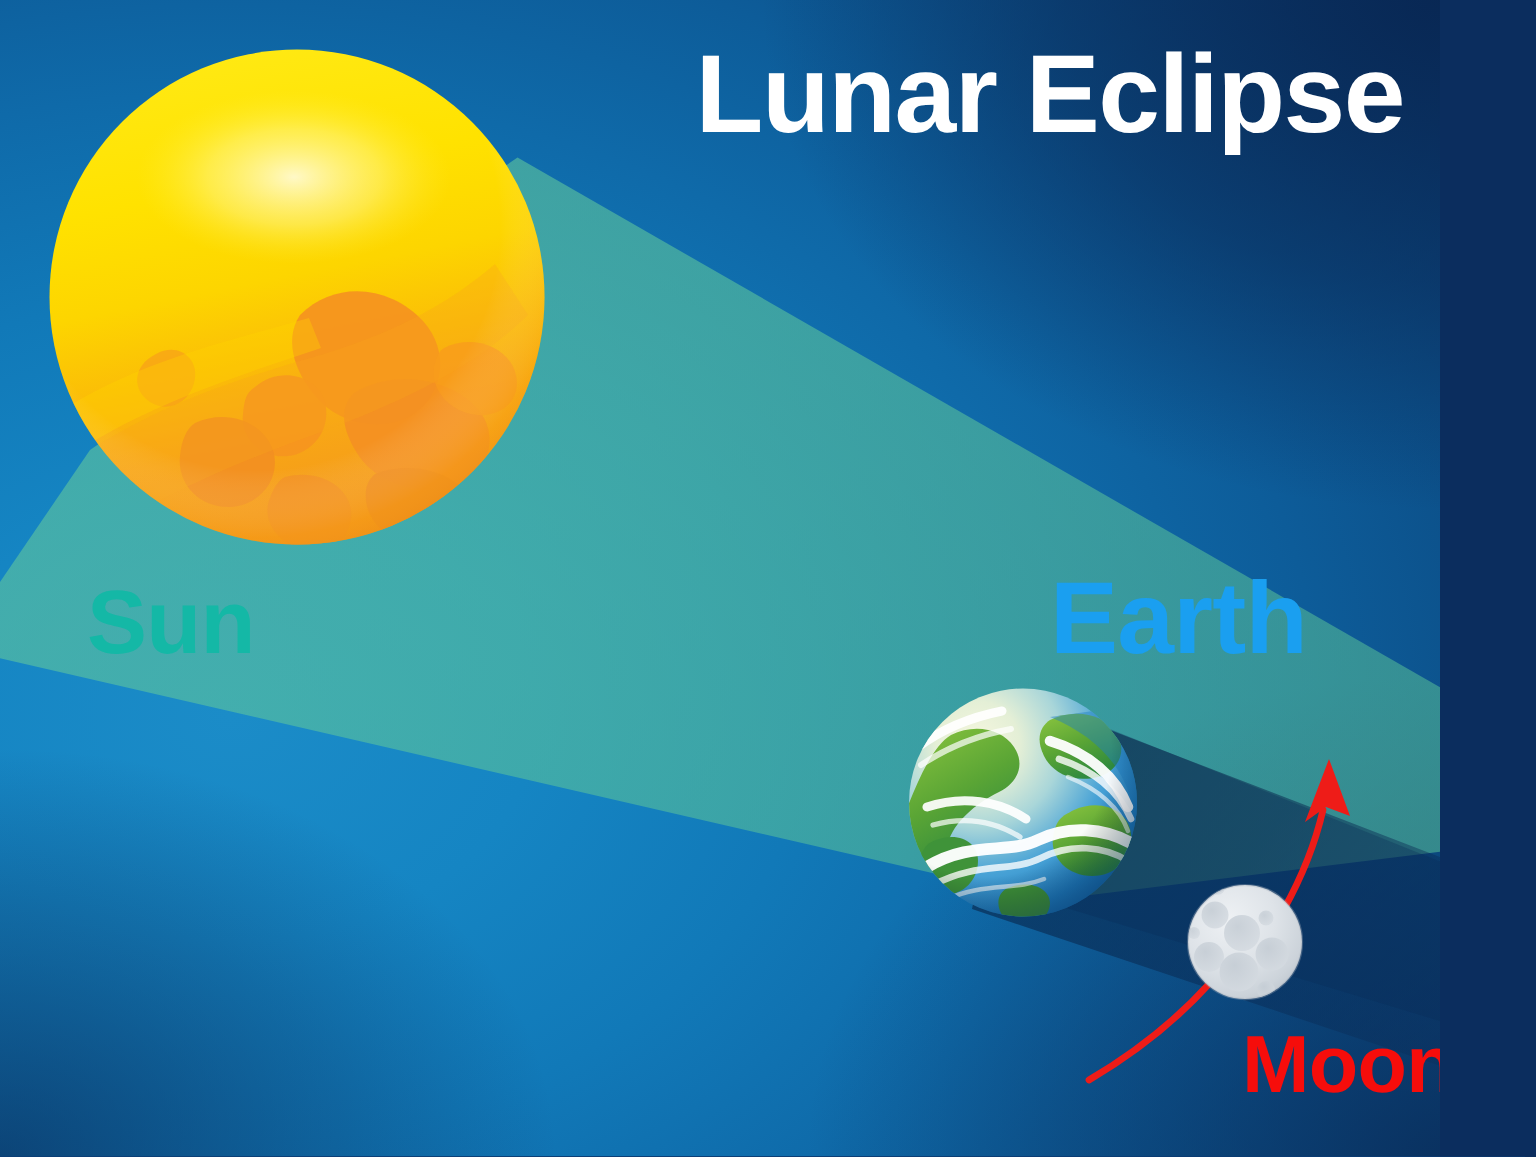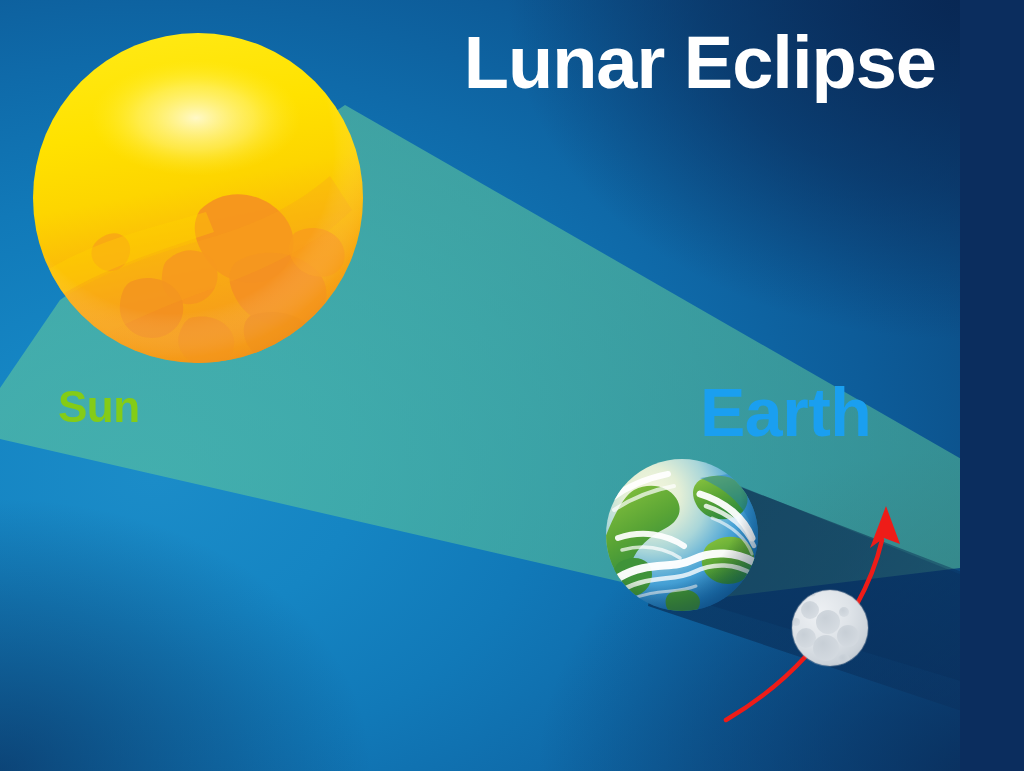--- a/index.html
+++ b/index.html
@@ -69,22 +69,22 @@
   #title {
     right: 24px;
     top: 26px;
     font-size: 74px;
     color: #ffffff;
     letter-spacing: -1px;
   }
   #label-sun {
     left: 58px;
     top: 385px;
-    font-size: 44px;
-    color: #84cc16;
+    font-size: 60px;
+    color: #14b8a6;
   }
   #label-earth {
     left: 700px;
     top: 378px;
     font-size: 68px;
     color: #1a9ff0;
   }
   #label-moon {
     left: 828px;
     top: 683px;
@@ -274,14 +274,15 @@
         <circle cx="844" cy="660" r="6" fill="url(#craterGrad)" opacity="0.75"></circle>
         <circle cx="796" cy="622" r="4" fill="url(#craterGrad)" opacity="0.7"></circle>
       </g>
       <circle cx="830" cy="628" r="38" fill="none" stroke="#aab3bc" stroke-opacity="0.35" stroke-width="1.5"></circle>
     </g>
   </svg>
 
   <div class="label" id="title">Lunar Eclipse</div>
   <div class="label" id="label-sun">Sun</div>
   <div class="label" id="label-earth">Earth</div>
+  <div class="label" id="label-moon">Moon</div>
 
 </div>
 
 </body></html>

